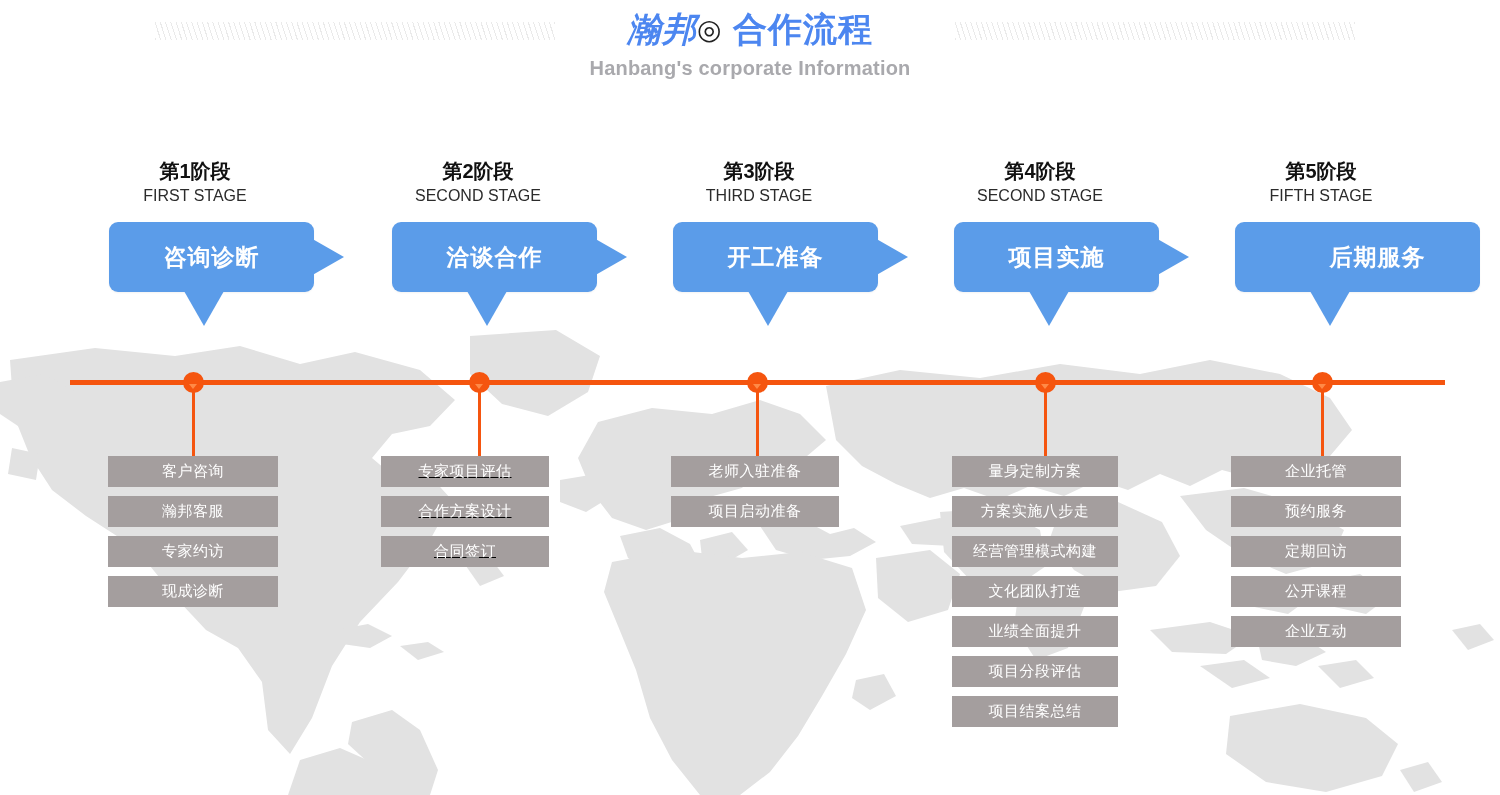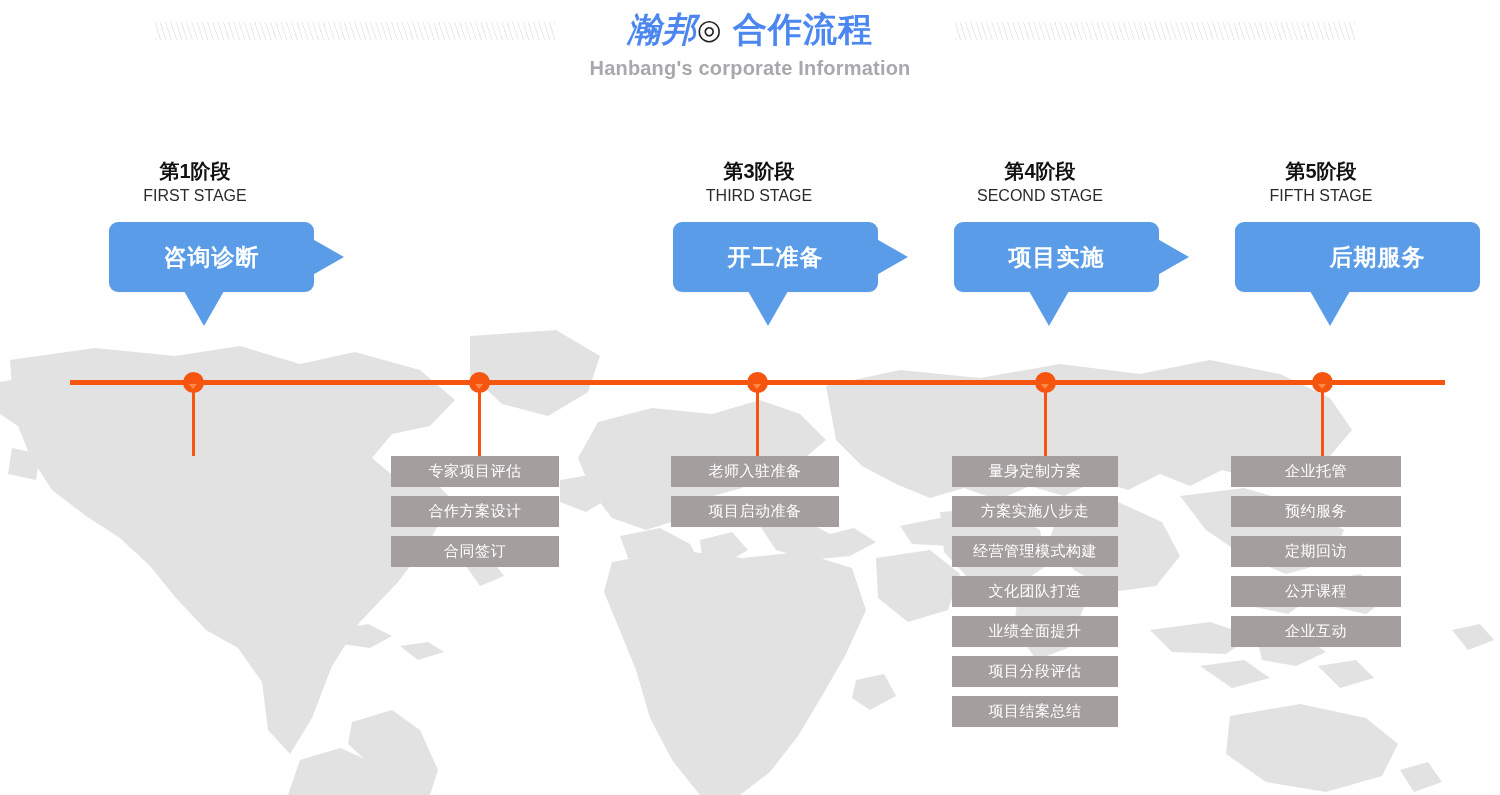--- a/index.html
+++ b/index.html
@@ -293,24 +293,41 @@
     <div class="banner-wrap">
       <div class="banner" style="left:44px;">
         <span class="banner-label">咨询诊断</span>
       </div>
       <div class="banner-arrow" style="left:244px;"></div>
       <div class="banner-tail" style="left:119px;"></div>
     </div>
   </div>
   <div class="tl-dot" style="left:193px;"></div>
   <div class="tl-drop" style="left:193px; height:74px;"></div>
-
+  <div class="items" style="left:108px;">
+    <div class="item-box">客户咨询</div>
+    <div class="item-box">瀚邦客服</div>
+    <div class="item-box">专家约访</div>
+    <div class="item-box">现成诊断</div>
+  </div>
+
+  <div class="stage" style="left:348px;">
+    <div class="stage-title">第2阶段</div>
+    <div class="stage-sub">SECOND STAGE</div>
+    <div class="banner-wrap">
+      <div class="banner" style="left:44px;">
+        <span class="banner-label">洽谈合作</span>
+      </div>
+      <div class="banner-arrow" style="left:244px;"></div>
+      <div class="banner-tail" style="left:119px;"></div>
+    </div>
+  </div>
   <div class="tl-dot" style="left:479px;"></div>
   <div class="tl-drop" style="left:479px; height:74px;"></div>
-  <div class="items" style="left:391px; width:168px;">
+  <div class="items" style="left:381px; width:168px;text-decoration:underline;">
     <div class="item-box">专家项目评估</div>
     <div class="item-box">合作方案设计</div>
     <div class="item-box">合同签订</div>
   </div>
 
   <div class="stage" style="left:629px;">
     <div class="stage-title">第3阶段</div>
     <div class="stage-sub">THIRD STAGE</div>
     <div class="banner-wrap">
       <div class="banner" style="left:44px;">

